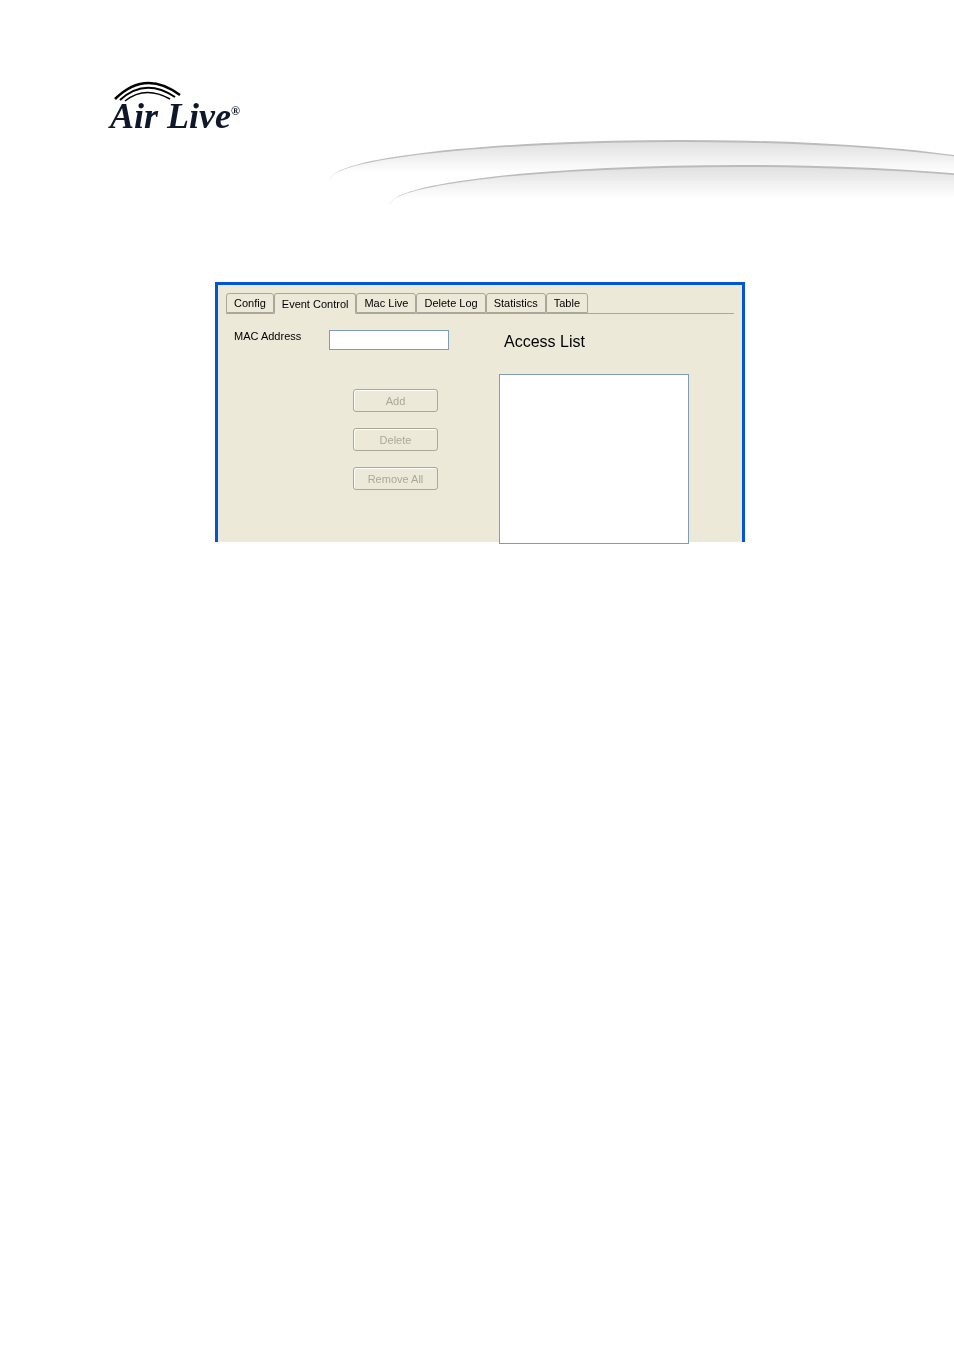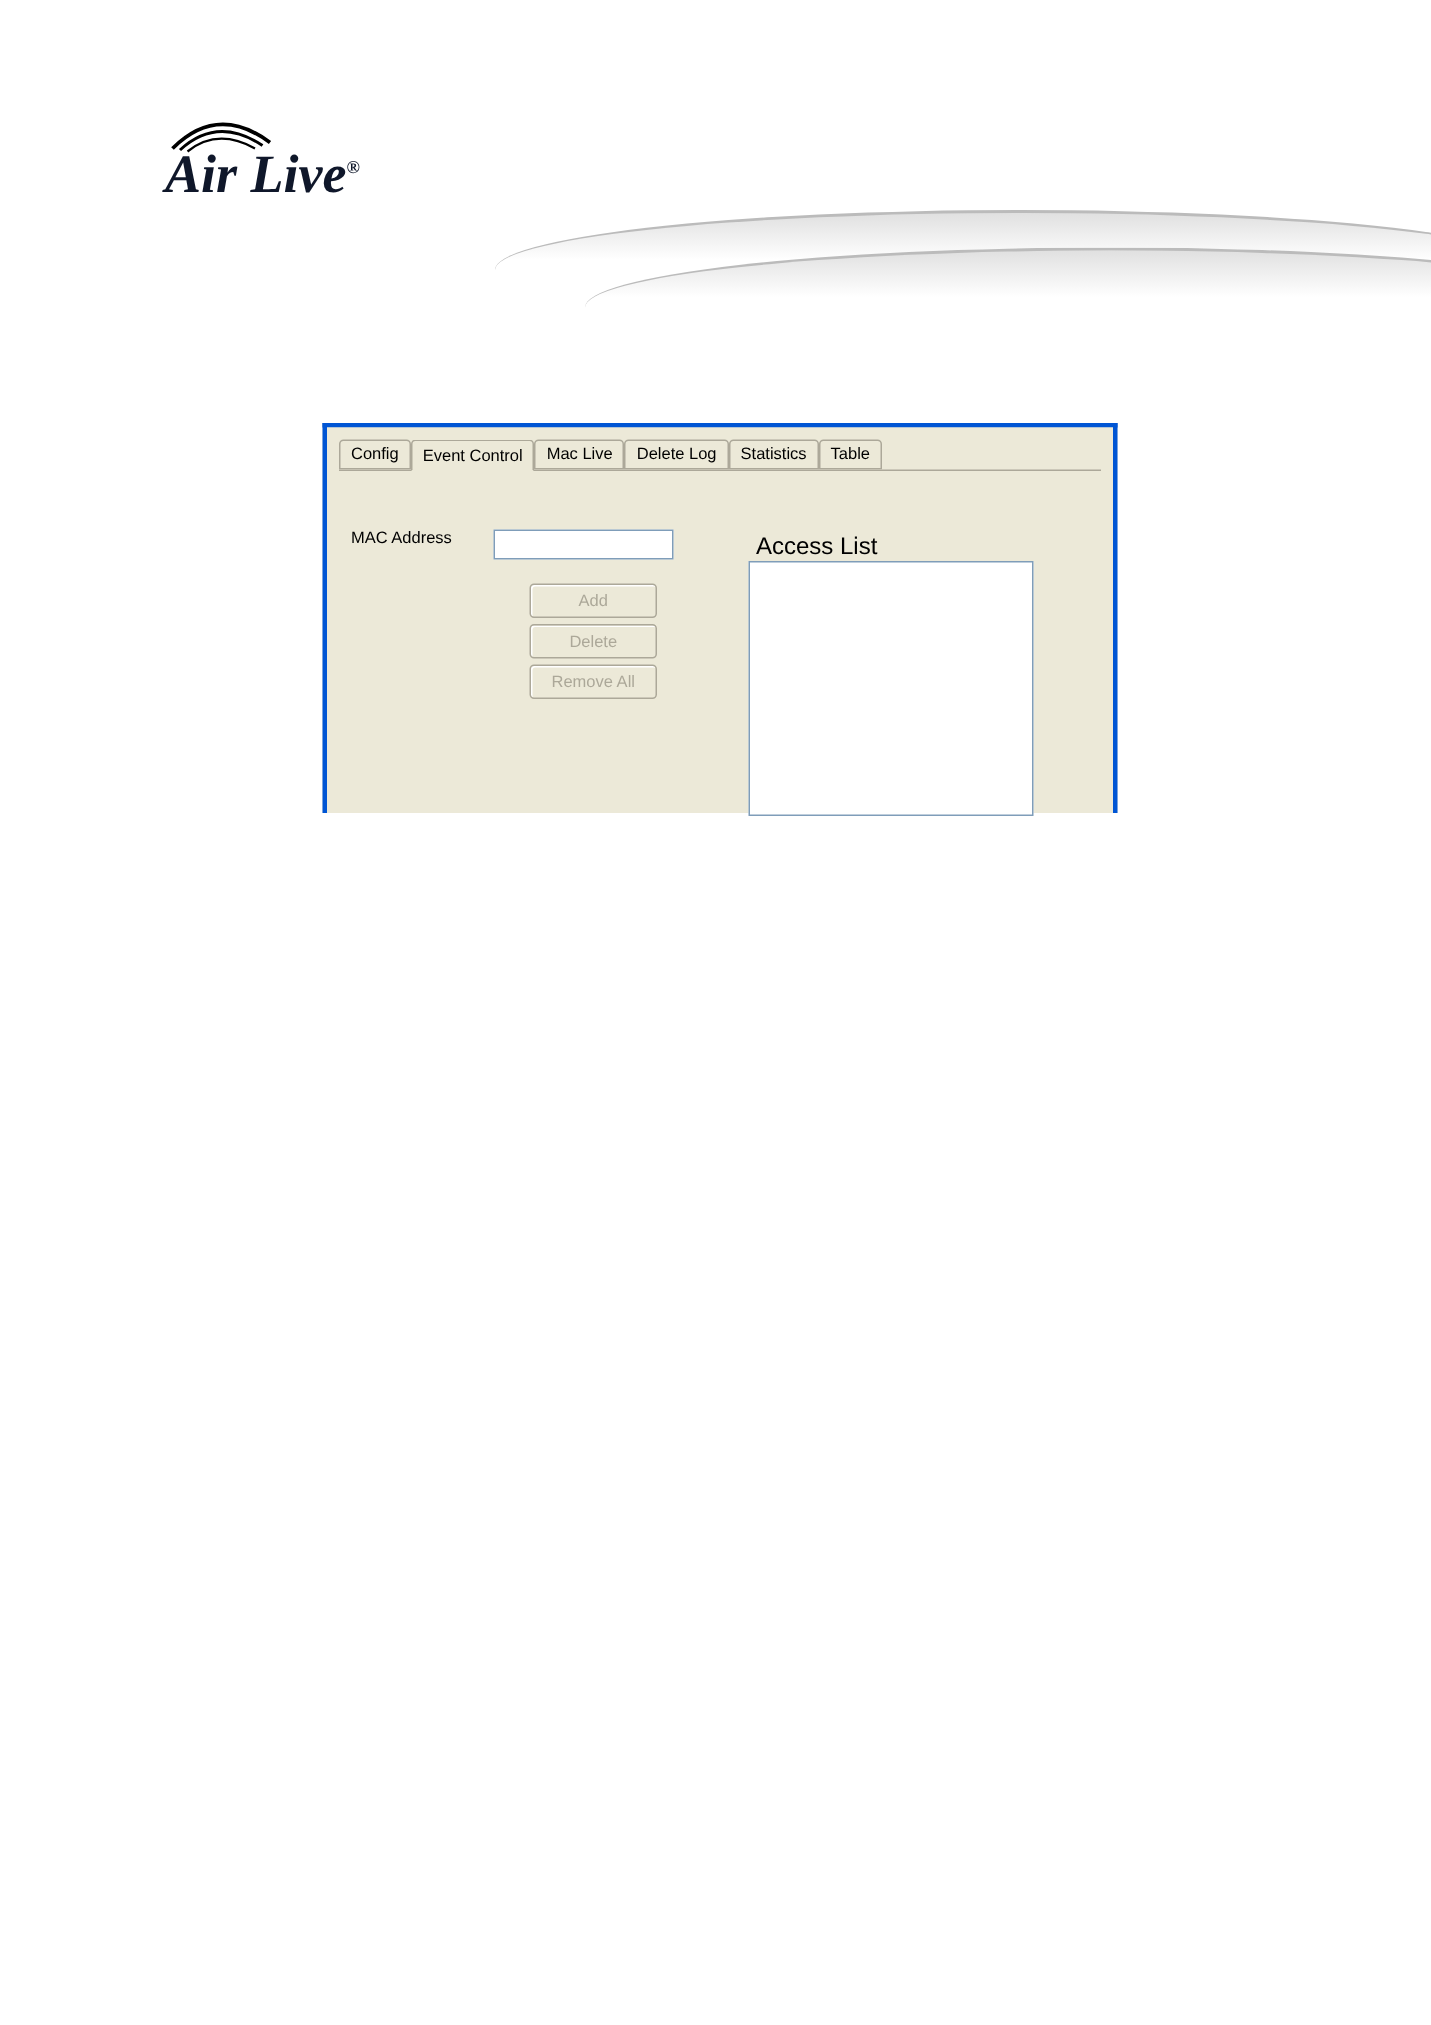--- a/index.html
+++ b/index.html
@@ -150,34 +150,34 @@
     }
     .text-input {
       width: 120px;
       height: 20px;
       background: #fff;
       border: 1px solid #7f9db9;
     }
     .mac-row {
       display: flex;
       align-items: flex-start;
-      margin-top: 24px;
+      margin-top: 1px;
     }
     .access-list-label {
       font-size: 16px;
       margin-left: 55px;
       margin-top: 3px;
     }
     .buttons-column {
       position: absolute;
       left: 127px;
       top: 75px;
       display: flex;
       flex-direction: column;
-      gap: 4px;
+      gap: 16px;
     }
     .btn {
       width: 85px;
       height: 23px;
       background: #ece9d8;
       border: 1px solid #aca899;
       border-radius: 3px;
       font-size: 11px;
       color: #aca899;
       cursor: default;

